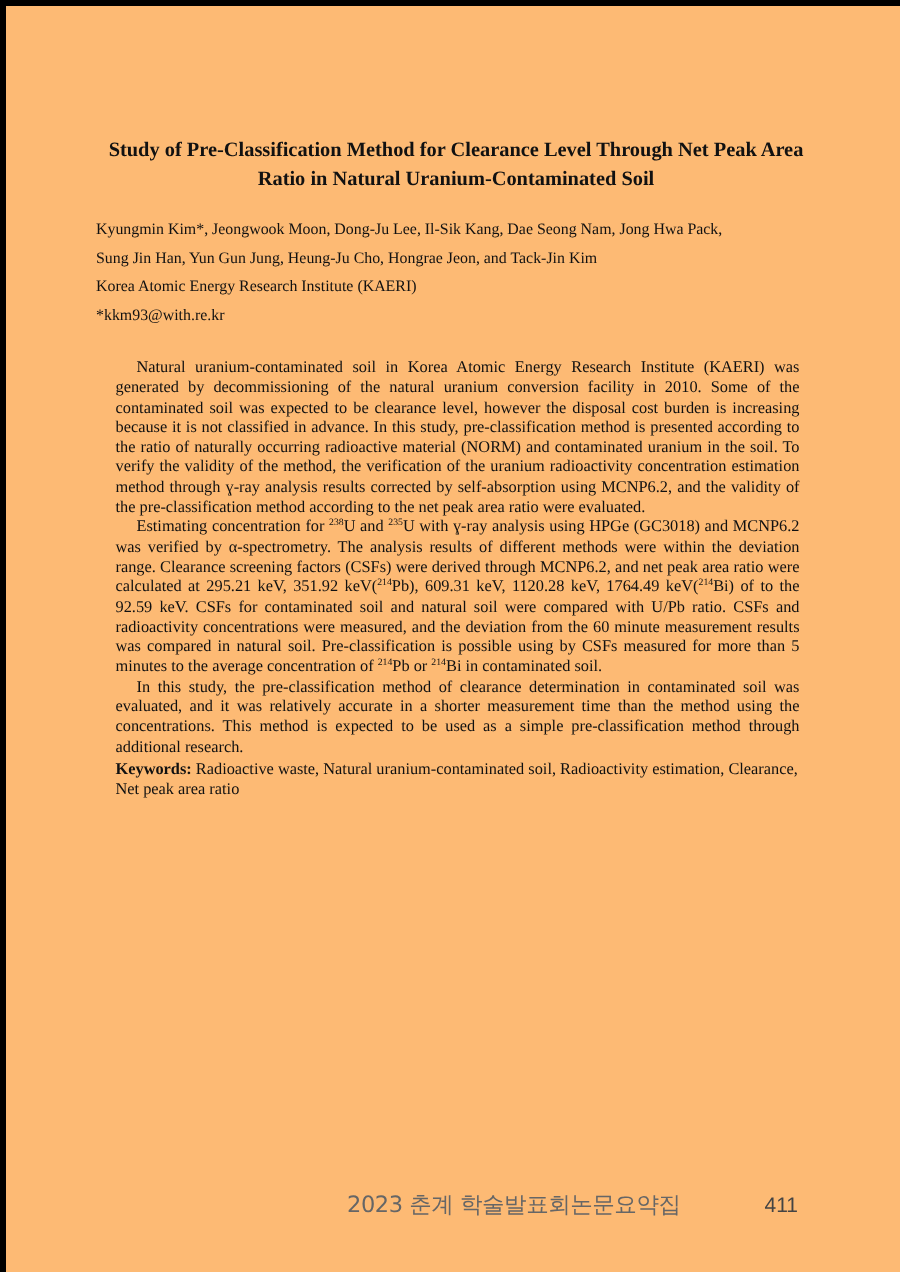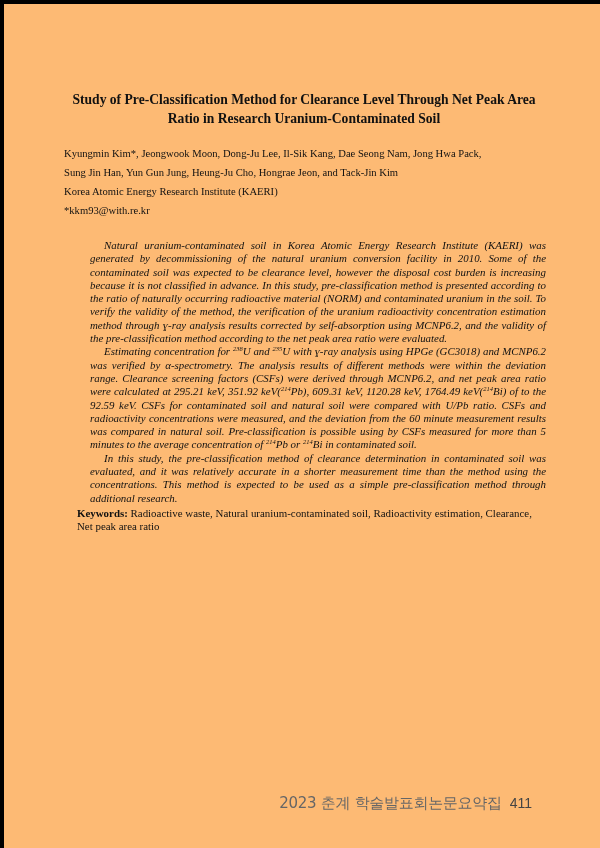--- a/index.html
+++ b/index.html
@@ -14,50 +14,49 @@
     font-family: "Liberation Serif", serif; font-weight: bold;
     font-size: 13.6px; line-height: 19px; color: #111;
   }
   .authors {
     position: absolute; left: 60px; top: 140px; width: 480px;
     font-family: "Liberation Serif", serif;
     font-size: 10.6px; line-height: 19px; color: #111;
   }
   .authors div { white-space: nowrap; }
   .abstract {
-    position: absolute; left: 86px; top: 235px; width: 456px;
+    position: absolute; left: 73px; top: 235px; width: 456px;
     font-family: "Liberation Serif", serif;
     font-size: 10.9px; line-height: 13.3px; color: #111;
     text-align: justify;
-    font-style: italic;
   }
   .abstract p { margin: 0; text-indent: 14px; }
   .abstract sup { font-size: 6.5px; line-height: 0; vertical-align: 4px; }
   .keywords {
     position: absolute; left: 73px; top: 503px; width: 456px;
     font-family: "Liberation Serif", serif;
     font-size: 10.9px; line-height: 13.3px; color: #111;
   }
   .keywords .kw-label { font-weight: bold; }
   .footer {
     position: absolute; right: 70px; top: 790px;
     font-family: "DejaVu Sans", sans-serif; color: #555;
     display: flex; align-items: baseline; gap: 8px;
   }
   .footer .proc { font-size: 15px; color: #666; letter-spacing: -0.3px; }
-  .footer .pageno { font-size: 14px; color: #444; font-family: "Liberation Sans", sans-serif; }
+  .footer .pageno { font-size: 14px; color: #444; font-family: "Liberation Sans", sans-serif; margin-left: 48px; }
 </style>
 </head>
 <body>
 
 <div class="page">
 
   <div class="title">
     <div>Study of Pre-Classification Method for Clearance Level Through Net Peak Area</div>
-    <div>Ratio in Research Uranium-Contaminated Soil</div>
+    <div>Ratio in Natural Uranium-Contaminated Soil</div>
   </div>
 
   <div class="authors">
     <div>Kyungmin Kim*, Jeongwook Moon, Dong-Ju Lee, Il-Sik Kang, Dae Seong Nam, Jong Hwa Pack,</div>
     <div>Sung Jin Han, Yun Gun Jung, Heung-Ju Cho, Hongrae Jeon, and Tack-Jin Kim</div>
     <div>Korea Atomic Energy Research Institute (KAERI)</div>
     <div>*kkm93@with.re.kr</div>
   </div>
 
   <div class="abstract">

